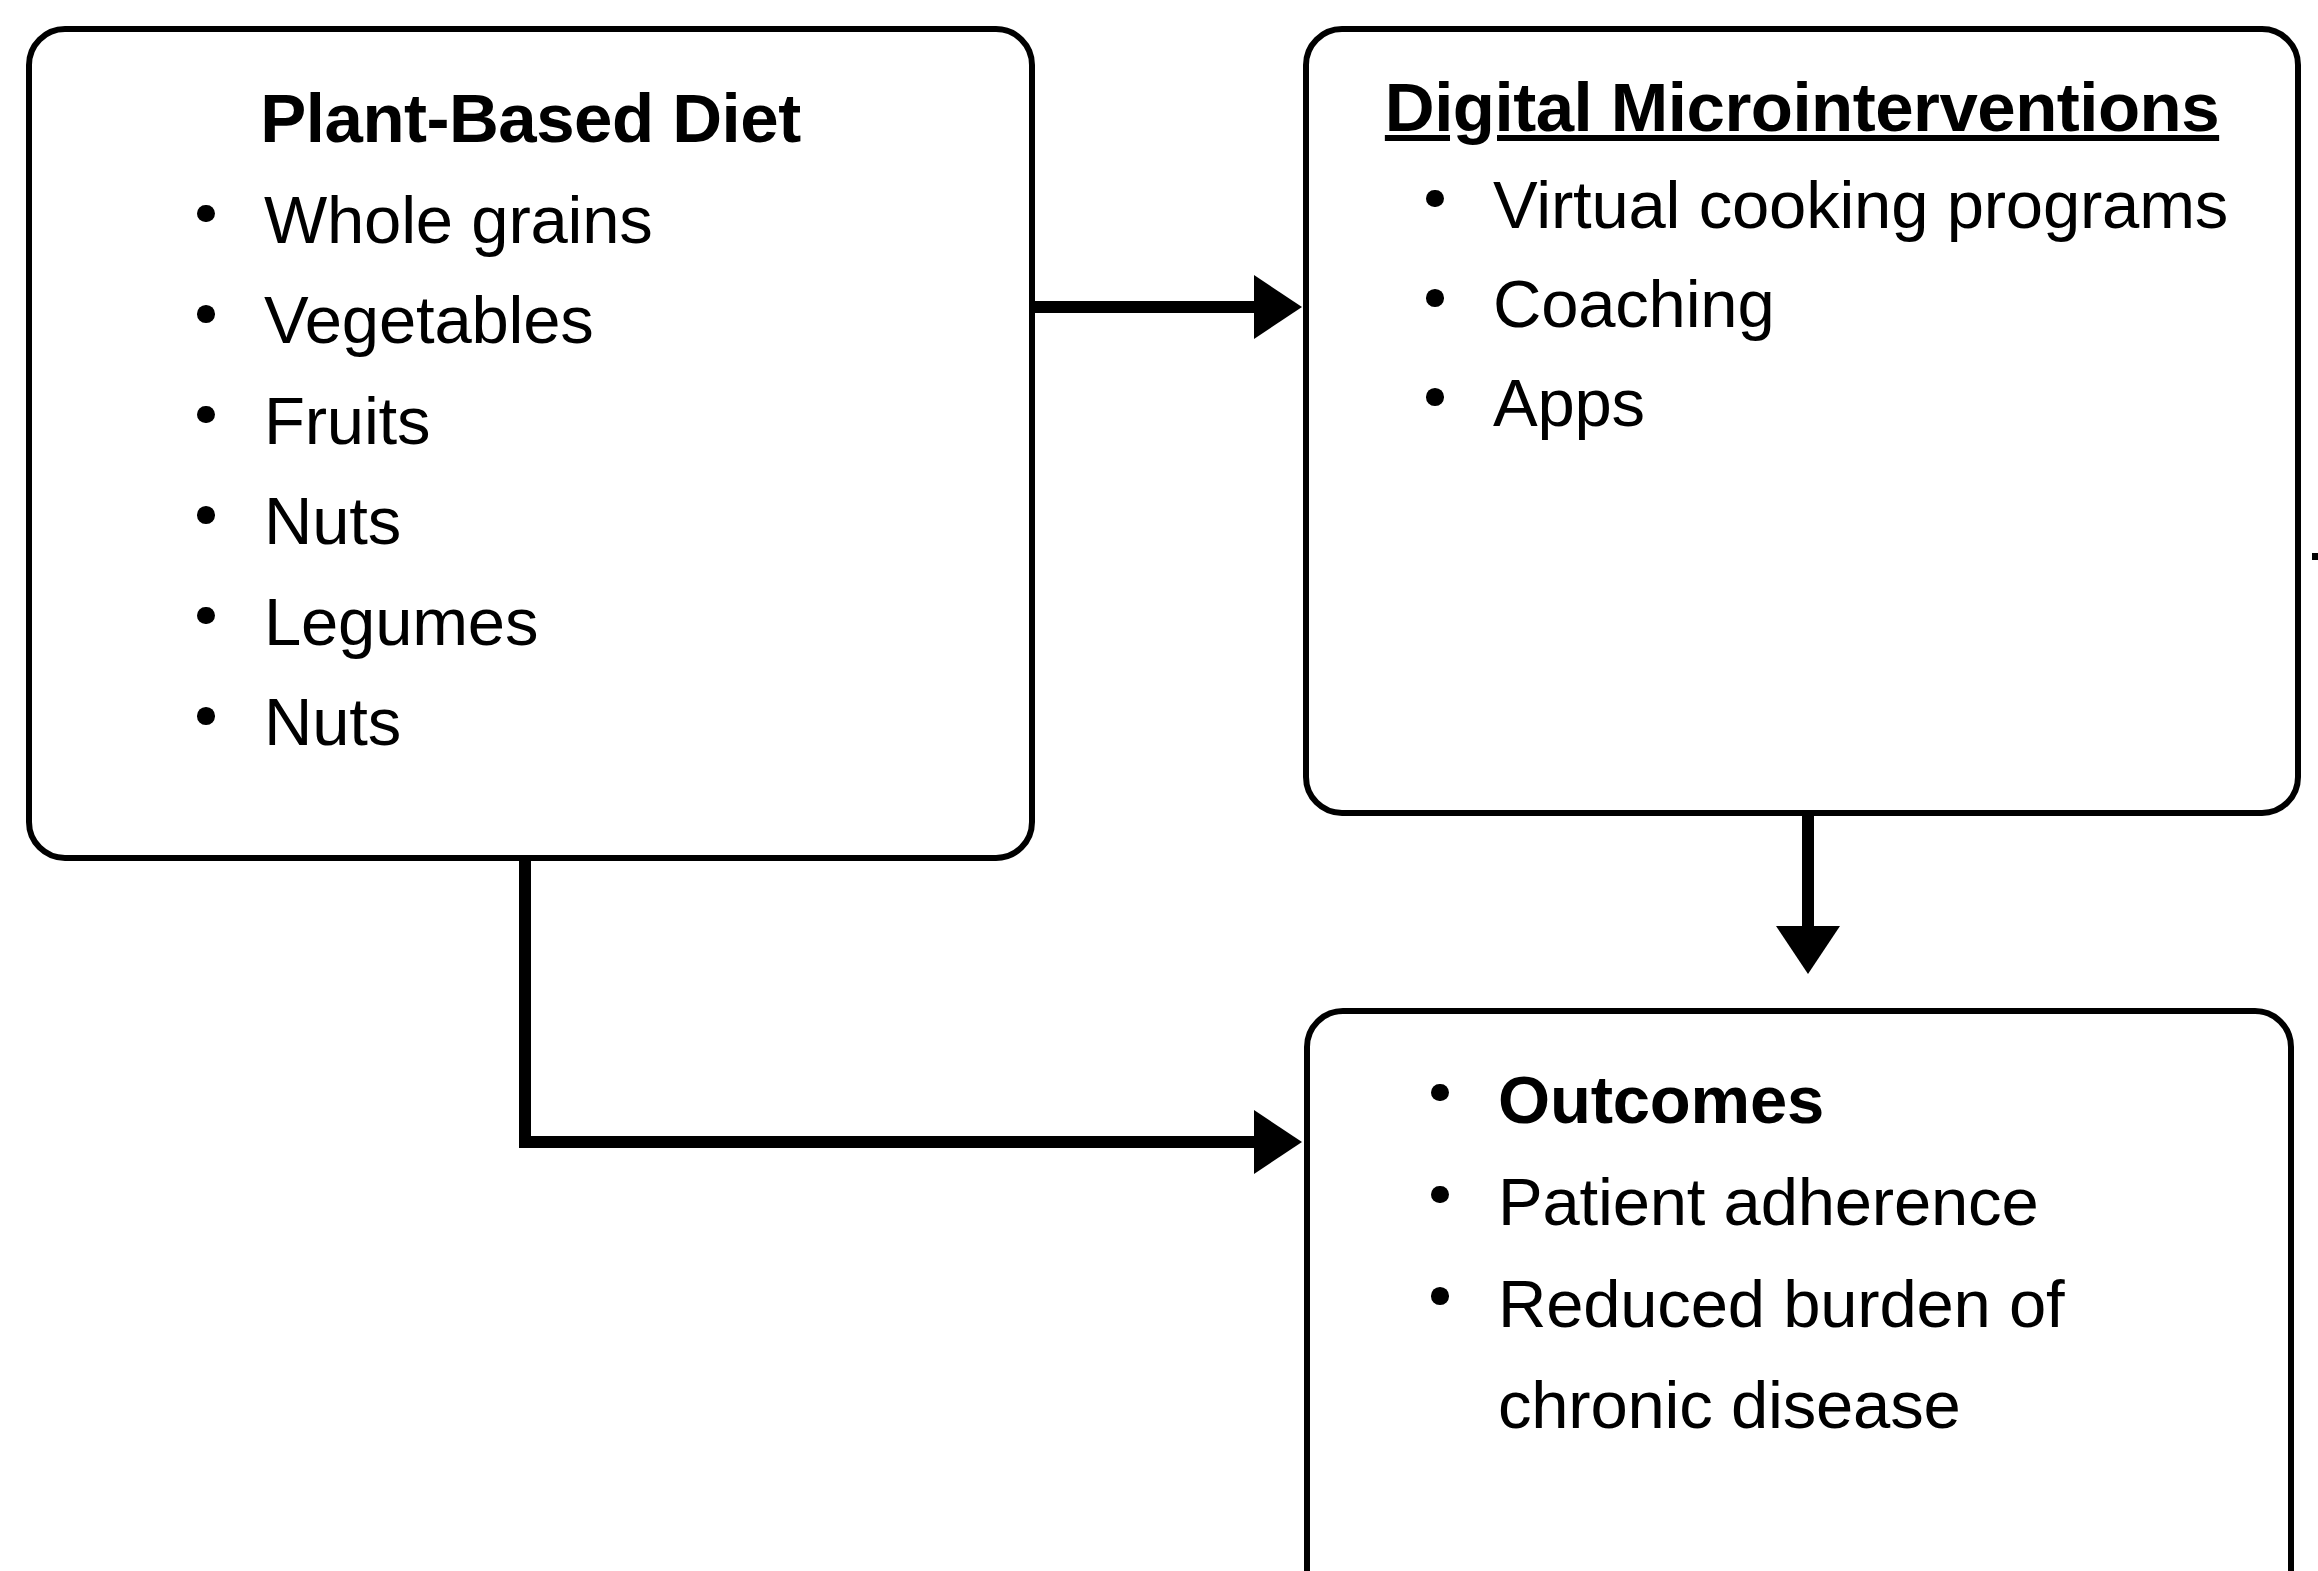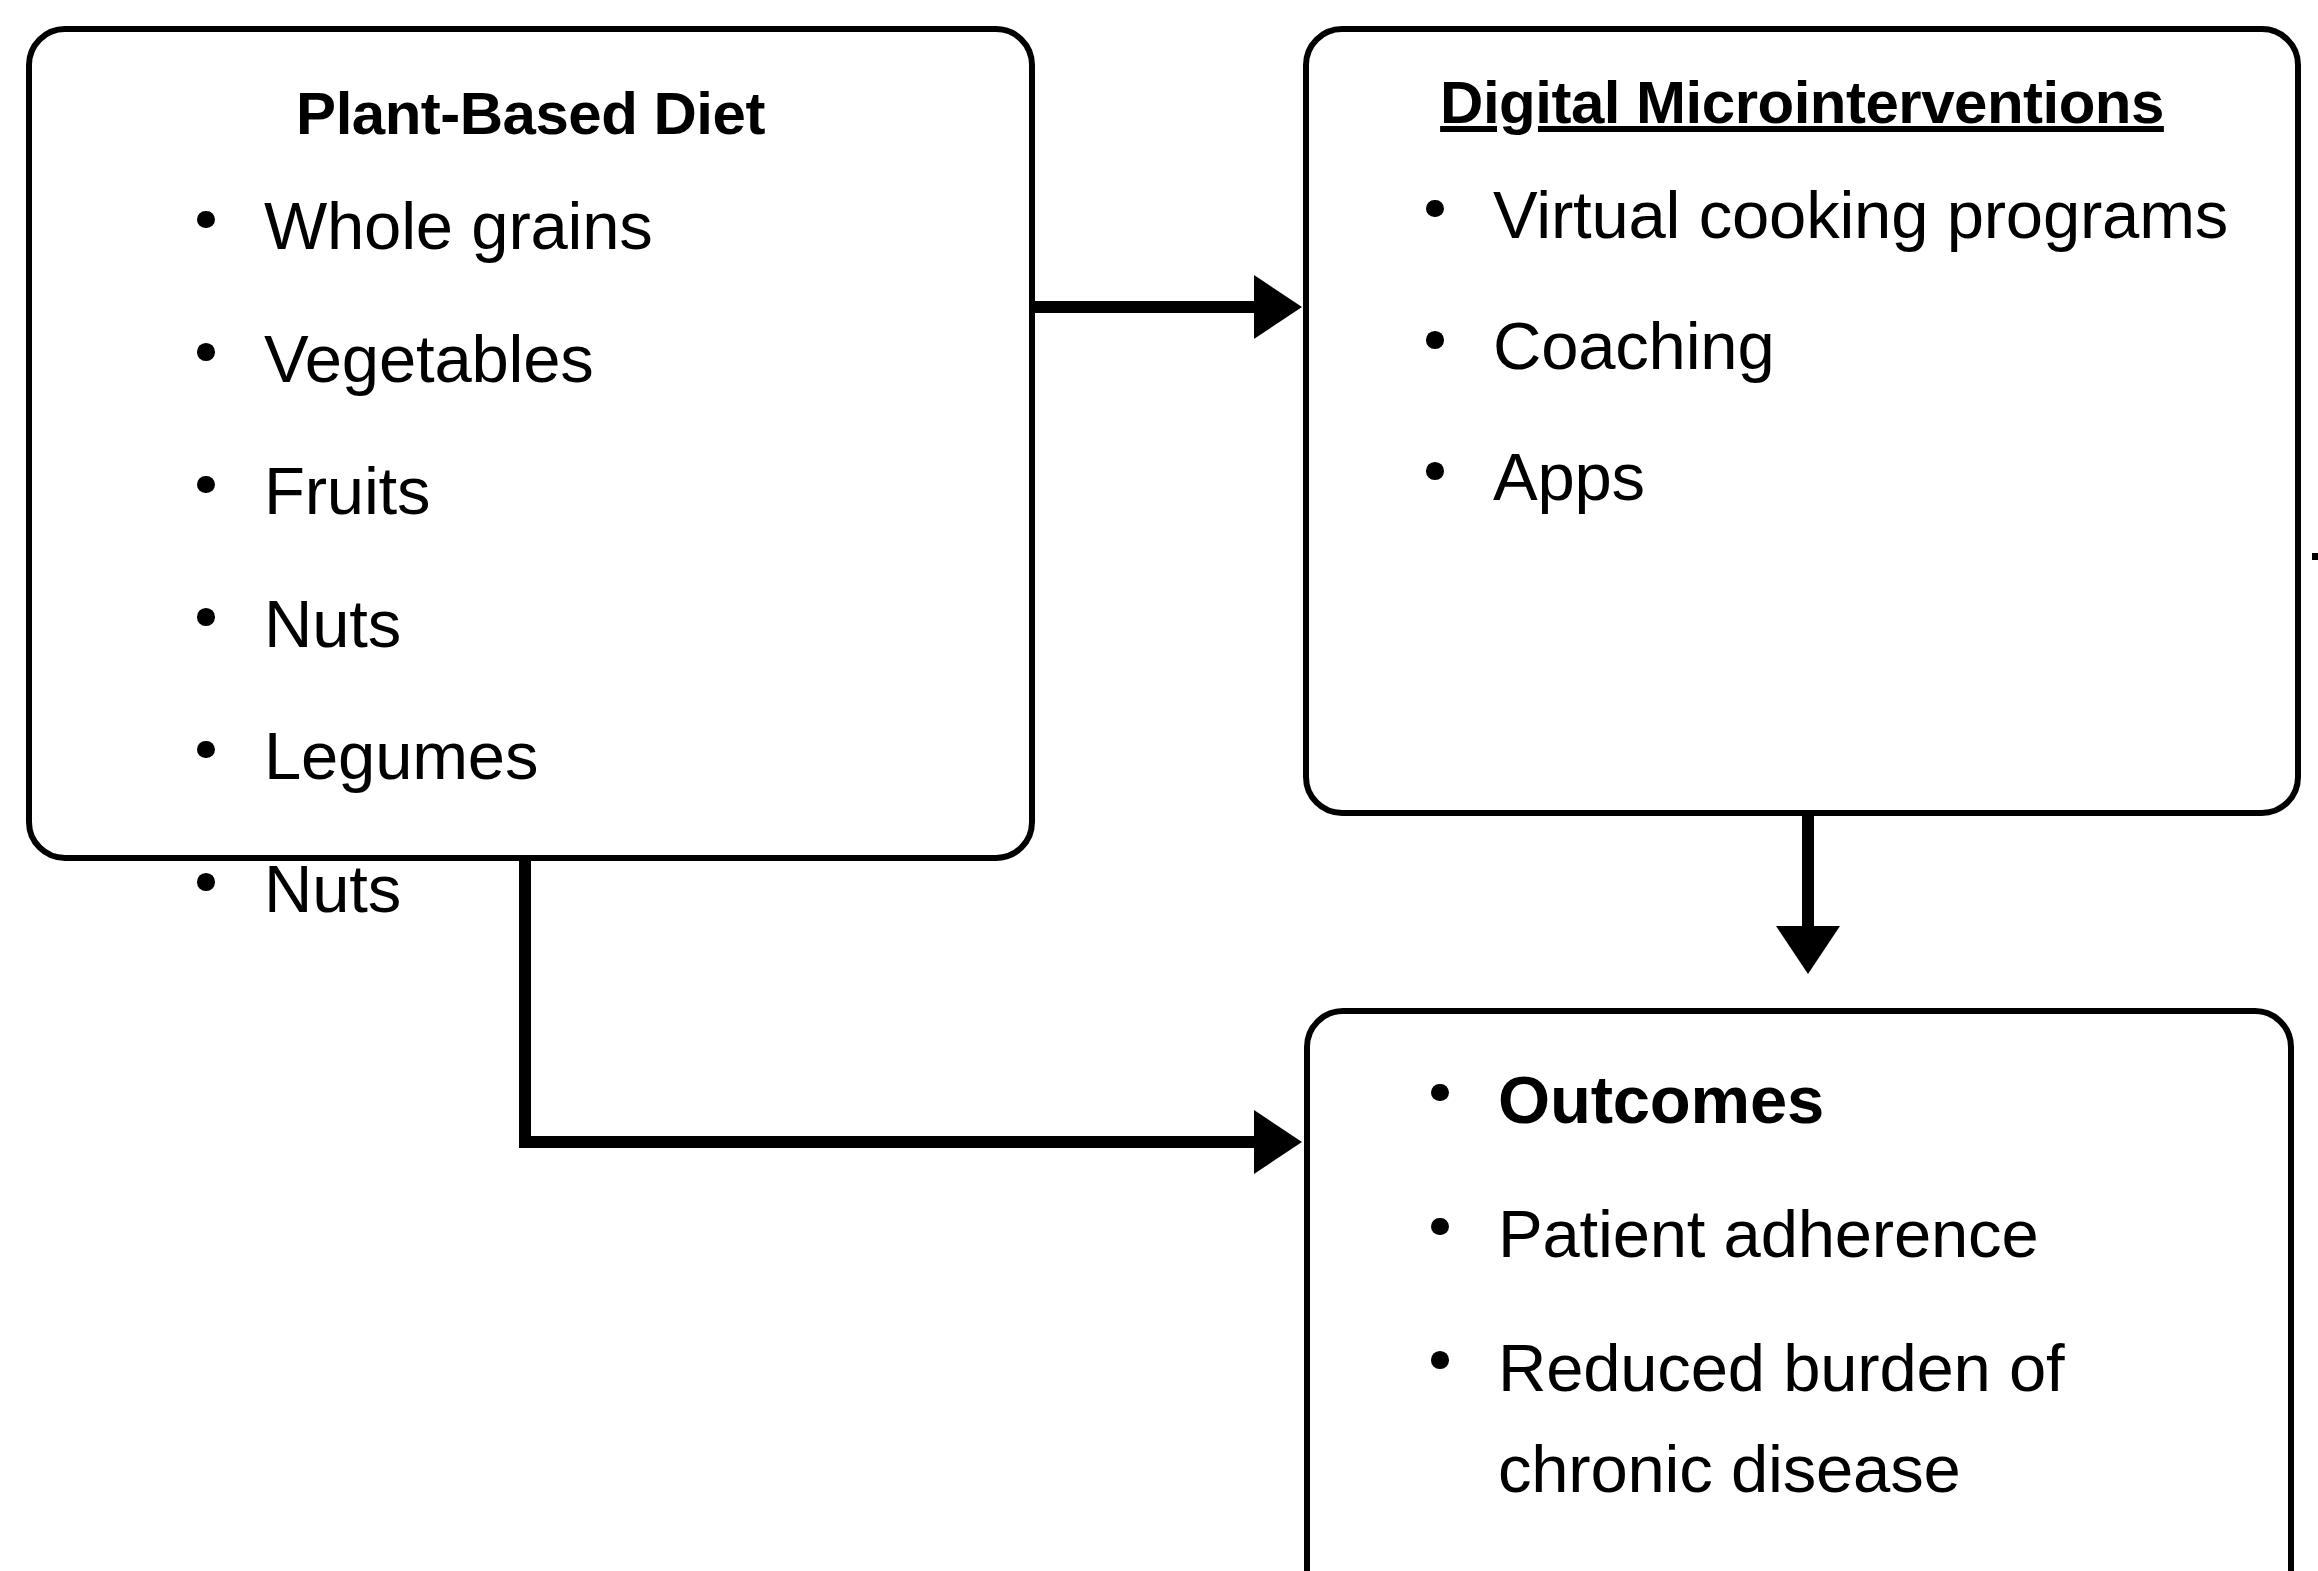--- a/index.html
+++ b/index.html
@@ -43,21 +43,21 @@
     left: 1304px;
     top: 1008px;
     width: 990px;
     height: 656px;
   }
 
   
   .node-title {
     text-align: center;
     font-weight: bold;
-    font-size: 60px;
+    font-size: 69px;
     line-height: 1.0;
     letter-spacing: -0.5px;
     padding: 0 15px;
   }
   #box-plant-based-diet .node-title {
     margin-top: 52px;
   }
   #box-digital-microinterventions .node-title {
     margin-top: 41px;
     padding: 0 24px;
@@ -82,21 +82,20 @@
     left: 0;
     top: 0.52em;
     width: 17.6px;
     height: 17.6px;
     background: #000000;
     border-radius: 50%;
   }
   ul.bullets > li .bullet-text {
     display: block;
     padding-left: 67px;
-    margin-top: 32px;
   }
   ul.bullets > li.is-bold .bullet-text {
     font-weight: bold;
   }
 
   #list-plant {
     margin: 16.7px 0 0 165px;
   }
   #list-plant > li { line-height: 1.50; }
 

